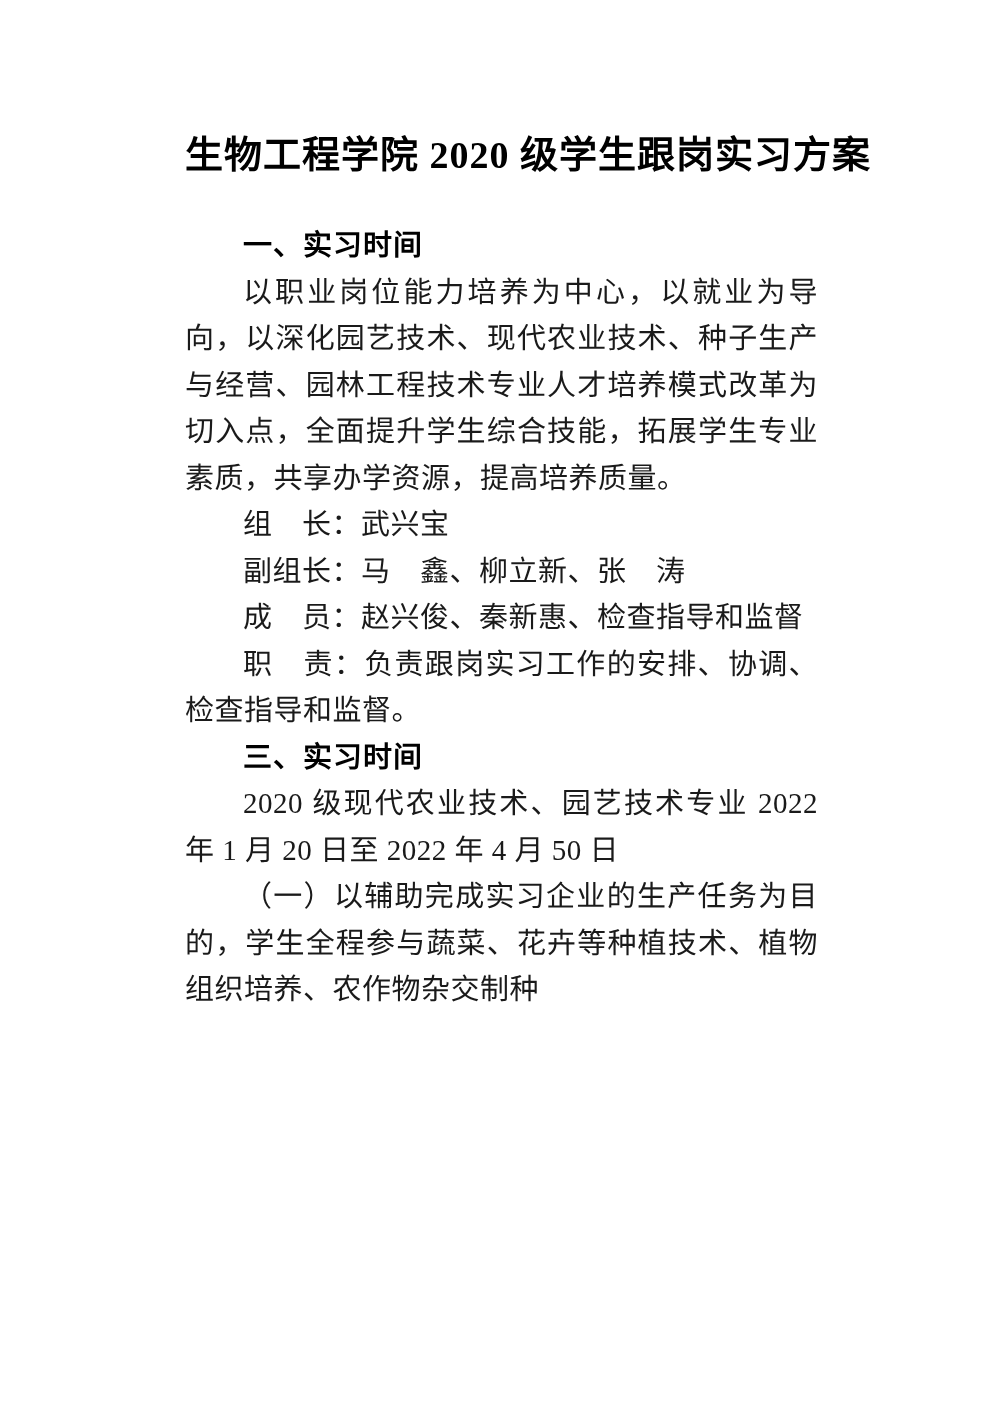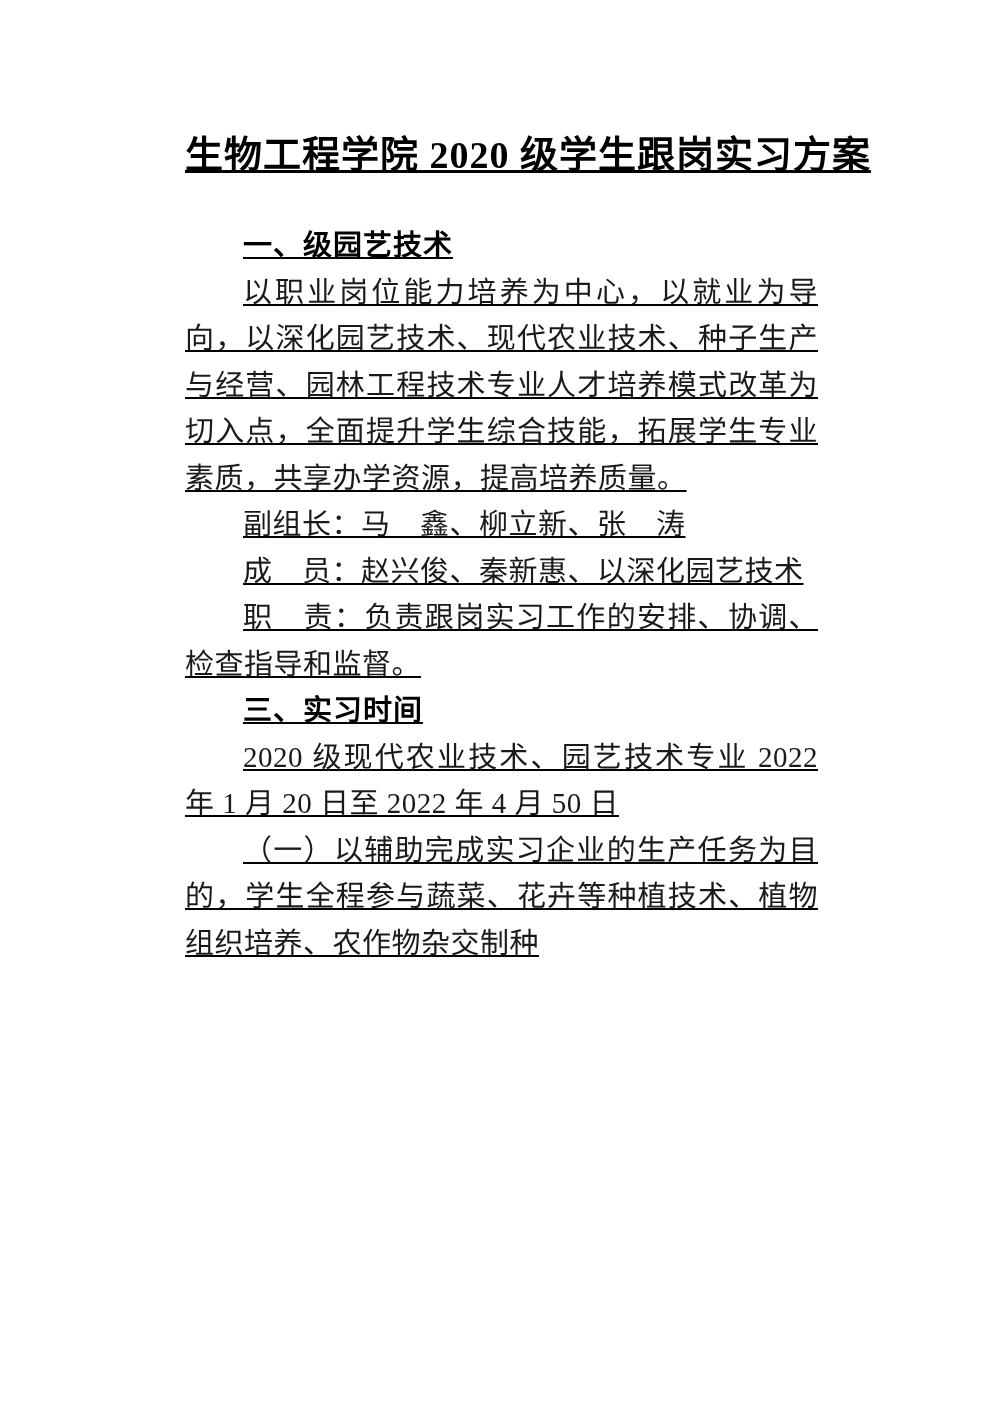--- a/index.html
+++ b/index.html
@@ -9,21 +9,20 @@
   }
   .page {
     position: relative;
     width: 896px;
     height: 1414px;
     box-sizing: border-box;
     margin: 0 auto;
     padding: 128px 130px 11px 133px;
     background: #ffffff;
     overflow: hidden;
-    text-decoration: underline;
   }
   .doc-title {
     font-family: "Liberation Serif", "DejaVu Serif", serif;
     font-weight: bold;
     font-size: 38px;
     line-height: 54px;
     color: #000000;
     text-align: center;
     margin: 0 0 40px 0;
     letter-spacing: 1px;
@@ -51,29 +50,30 @@
   }
 </style>
 </head>
 <body>
 
 <div class="page">
 
   <h1 class="doc-title">生物工程学院 2020 级学生跟岗实习方案</h1>
 
 
-  <h2 class="section-heading">一、级园艺技术</h2>
+  <h2 class="section-heading">一、实习时间</h2>
 
   <p class="body-par">以职业岗位能力培养为中心，以就业为导向，以深化园艺技术、现代农业技术、种子生产与经营、园林工程技术专业人才培养模式改革为切入点，全面提升学生综合技能，拓展学生专业素质，共享办学资源，提高培养质量。</p>
 
 
+  <p class="body-par">组　长：武兴宝</p>
 
   <p class="body-par">副组长：马　鑫、柳立新、张　涛</p>
 
-  <p class="body-par">成　员：赵兴俊、秦新惠、以深化园艺技术</p>
+  <p class="body-par">成　员：赵兴俊、秦新惠、检查指导和监督</p>
 
   <p class="body-par">职　责：负责跟岗实习工作的安排、协调、检查指导和监督。</p>
 
   <h2 class="section-heading">三、实习时间</h2>
 
   <p class="body-par">2020 级现代农业技术、园艺技术专业 2022 年 1 月 20 日至 2022 年 4 月 50 日</p>
 
 
 
   <p class="body-par">（一）以辅助完成实习企业的生产任务为目的，学生全程参与蔬菜、花卉等种植技术、植物组织培养、农作物杂交制种</p>

